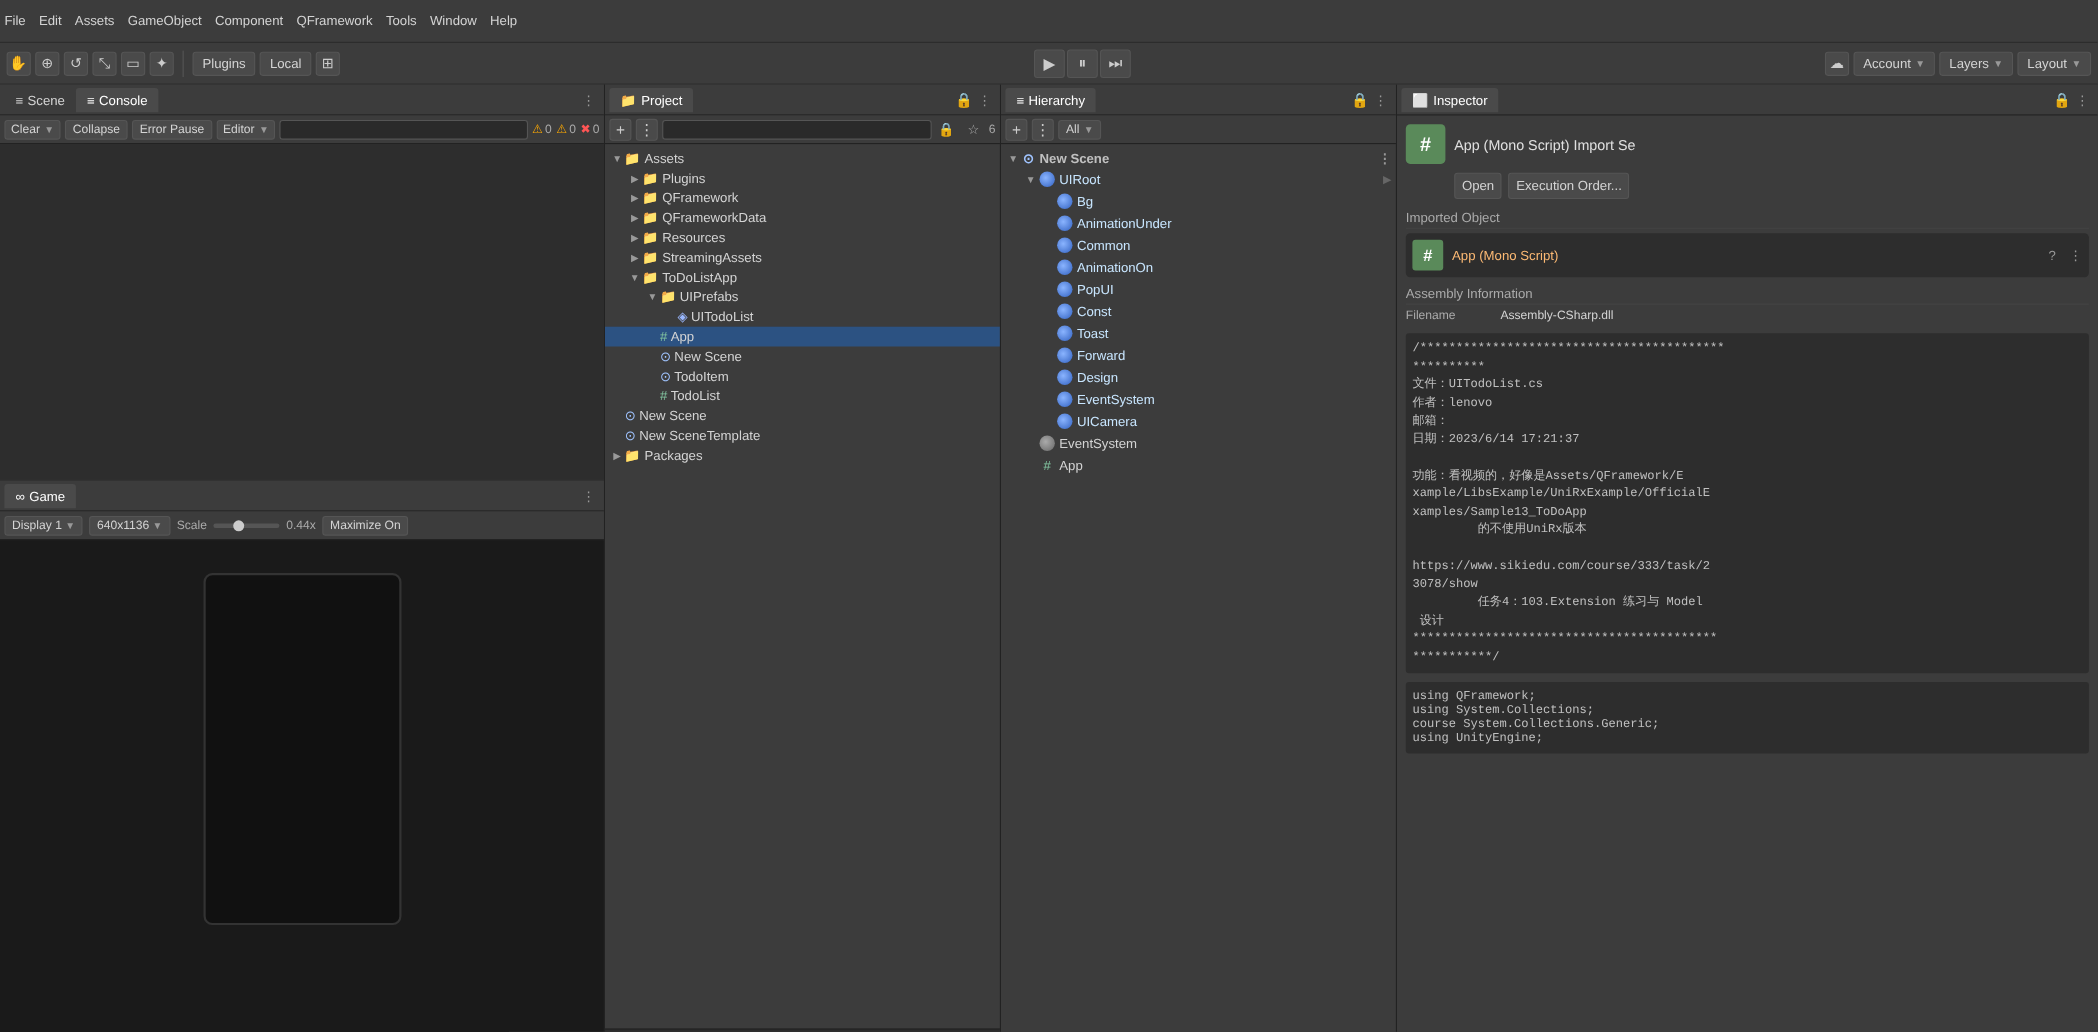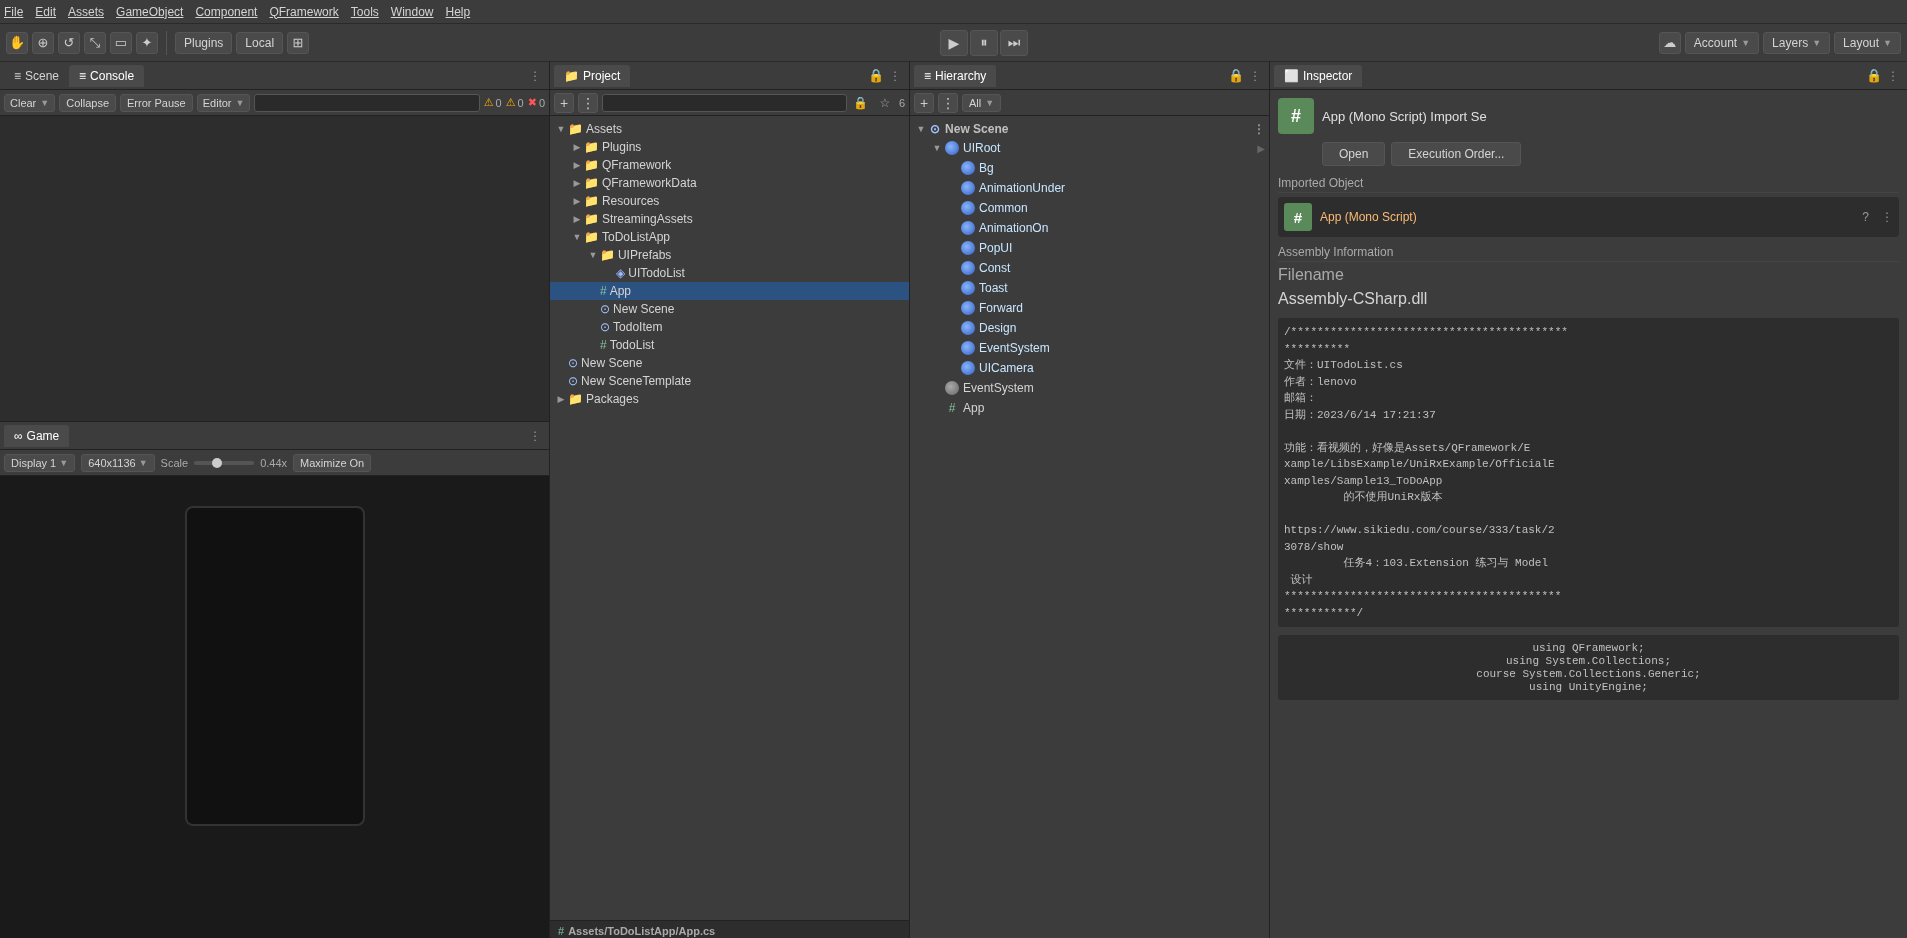--- a/index.html
+++ b/index.html
@@ -10,26 +10,25 @@
       color: #d4d4d4;
       width: 1907px;
       height: 938px;
       overflow: hidden;
     }
 
     
     .menu-bar {
       display: flex;
       align-items: center;
-      height: 24px;
+      height: 39px;
       background: #3c3c3c;
       border-bottom: 1px solid #2a2a2a;
       padding: 0 4px;
       gap: 12px;
-      text-decoration: underline;
     }
     .menu-bar span {
       color: #d4d4d4;
       font-size: 12px;
       cursor: pointer;
     }
 
     
     .toolbar {
       display: flex;
@@ -429,21 +428,21 @@
     .inspector-btns {
       display: flex;
       gap: 6px;
       margin-bottom: 10px;
       margin-left: 44px;
     }
     .insp-btn {
       background: #4a4a4a;
       border: 1px solid #555;
       color: #d4d4d4;
-      padding: 4px 16px;
+      padding: 4px 6px;
       border-radius: 3px;
       cursor: pointer;
       font-size: 12px;
     }
     .section-header {
       font-size: 12px;
       color: #aaa;
       margin: 6px 0 4px 0;
       border-bottom: 1px solid #444;
       padding-bottom: 2px;
@@ -472,23 +471,22 @@
     .imported-name {
       font-size: 12px;
       color: #fdba74;
     }
     .assembly-section {
       margin-bottom: 10px;
     }
     .assembly-row {
       display: flex;
       gap: 6px;
-      font-size: 16px;
+      font-size: 11px;
       margin: 2px 0;
-      flex-direction: column;
     }
     .assembly-key { color: #aaa; min-width: 80px; }
     .assembly-val { color: #d4d4d4; }
     .code-block {
       background: #2d2d2d;
       border-radius: 3px;
       padding: 6px;
       font-family: 'Courier New', monospace;
       font-size: 11px;
       color: #c0c0c0;
@@ -498,21 +496,21 @@
     }
     .using-block {
       background: #2d2d2d;
       border-radius: 3px;
       padding: 6px;
       font-family: 'Courier New', monospace;
       font-size: 11px;
       color: #c0c0c0;
       margin-bottom: 8px;
     }
-    .using-line { margin: 1px 0; text-align: center; }
+    .using-line { margin: 1px 0; }
     .asset-labels {
       font-size: 12px;
       color: #aaa;
       border-top: 1px solid #444;
       padding-top: 4px;
     }
 
     
     ::-webkit-scrollbar { width: 8px; height: 8px; }
     ::-webkit-scrollbar-track { background: #2d2d2d; }

